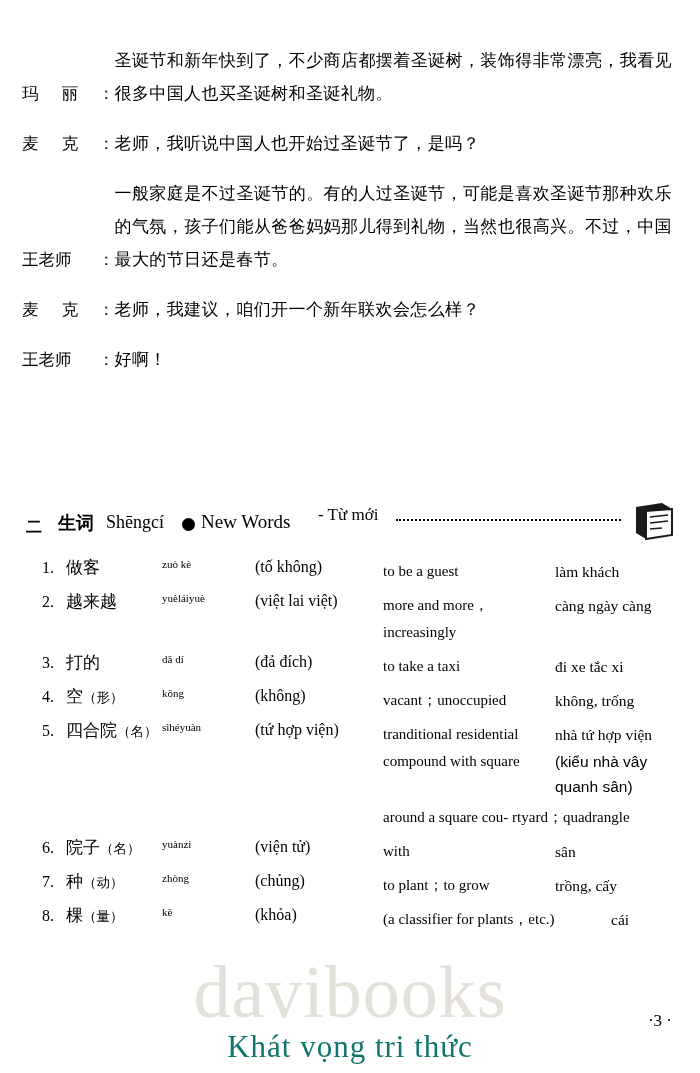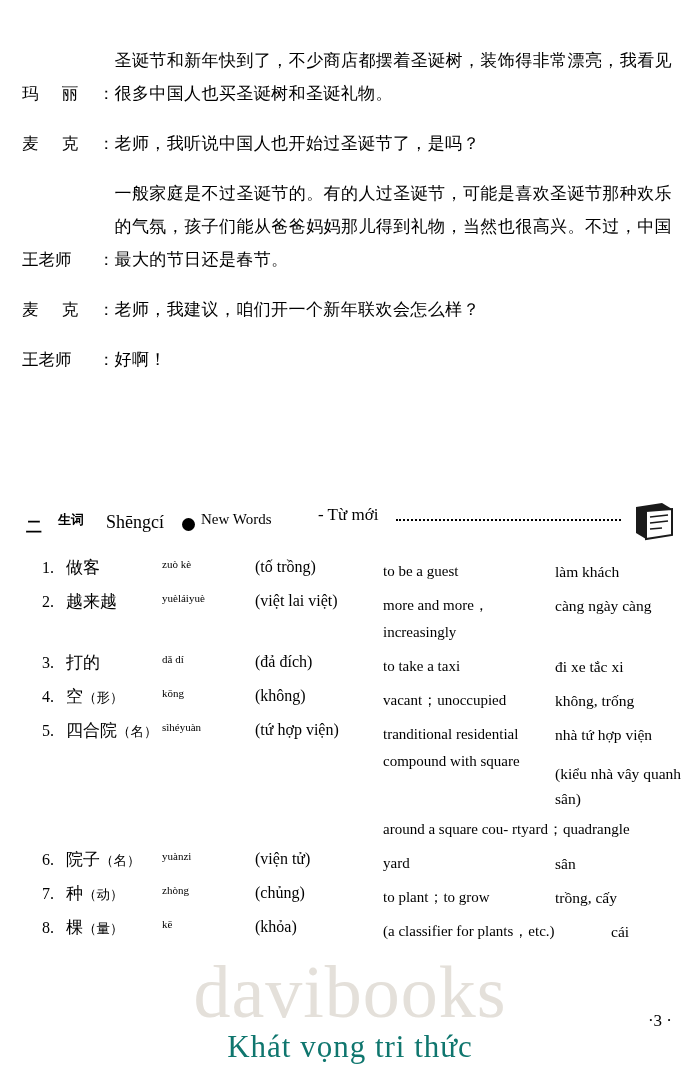--- a/index.html
+++ b/index.html
@@ -76,21 +76,21 @@
     font-family: "DejaVu Sans", sans-serif;
     font-size: 16px;
     font-weight: bold;
     letter-spacing: 0;
   }
   .sec-cn {
     position: absolute;
     left: 32px;
     top: 6px;
     font-family: "DejaVu Sans", sans-serif;
-    font-size: 13px;
+    font-size: 18px;
     font-weight: bold;
   }
   .sec-py {
     position: absolute;
     left: 80px;
     top: 7px;
     font-family: "Liberation Serif", serif;
     font-size: 18px;
   }
   .sec-dot {
@@ -100,21 +100,21 @@
     width: 13px;
     height: 13px;
     border-radius: 50%;
     background: #000;
   }
   .sec-en {
     position: absolute;
     left: 175px;
     top: 6px;
     font-family: "Liberation Serif", serif;
-    font-size: 15px;
+    font-size: 19px;
   }
   .sec-vn {
     position: absolute;
     left: 292px;
     top: 0;
     font-family: "Liberation Serif", serif;
     font-size: 17px;
   }
   .sec-dots {
     position: absolute;
@@ -202,24 +202,23 @@
     line-height: 25px;
   }
   .w-cont .cont-wide {
     flex: 0 0 300px;
     font-family: "Liberation Serif", serif;
     font-size: 15px;
     line-height: 25px;
   }
   .w-cont .cont-vn {
     flex: 1 1 auto;
-    font-family: Liberation Serif, serif;
+    font-family: Liberation Sans, sans-serif;
     font-size: 15.5px;
     line-height: 25px;
-    margin-top: 12px;
   }
 
   
   .watermark {
     position: absolute;
     left: 0;
     bottom: 6px;
     width: 700px;
     text-align: center;
     pointer-events: none;
@@ -303,21 +302,21 @@
       </svg>
     </span>
   </div>
 
   <div class="words">
 
     <div class="w-row">
       <div class="w-idx">1.</div>
       <div class="w-cn">做客</div>
       <div class="w-py">zuò kè</div>
-      <div class="w-vnp">(tố trồng)</div>
+      <div class="w-vnp">(tố không)</div>
       <div class="w-en">to be a guest</div>
       <div class="w-vn">làm khách</div>
     </div>
 
     <div class="w-row tight">
       <div class="w-idx">2.</div>
       <div class="w-cn">越来越</div>
       <div class="w-py">yuèláiyuè</div>
       <div class="w-vnp">(việt lai việt)</div>
       <div class="w-en">more and more，</div>
@@ -362,21 +361,21 @@
     <div class="w-cont">
       <div class="spacer"></div>
       <div class="cont-wide">around a square cou- rtyard；quadrangle</div>
     </div>
 
     <div class="w-row">
       <div class="w-idx">6.</div>
       <div class="w-cn"><span>院子</span><span class="pos">（名）</span></div>
       <div class="w-py">yuànzi</div>
       <div class="w-vnp">(viện tử)</div>
-      <div class="w-en">yard</div>
+      <div class="w-en">with</div>
       <div class="w-vn">sân</div>
     </div>
 
     <div class="w-row">
       <div class="w-idx">7.</div>
       <div class="w-cn"><span>种</span><span class="pos">（动）</span></div>
       <div class="w-py">zhòng</div>
       <div class="w-vnp">(chủng)</div>
       <div class="w-en">to plant；to grow</div>
       <div class="w-vn">trồng, cấy</div>

